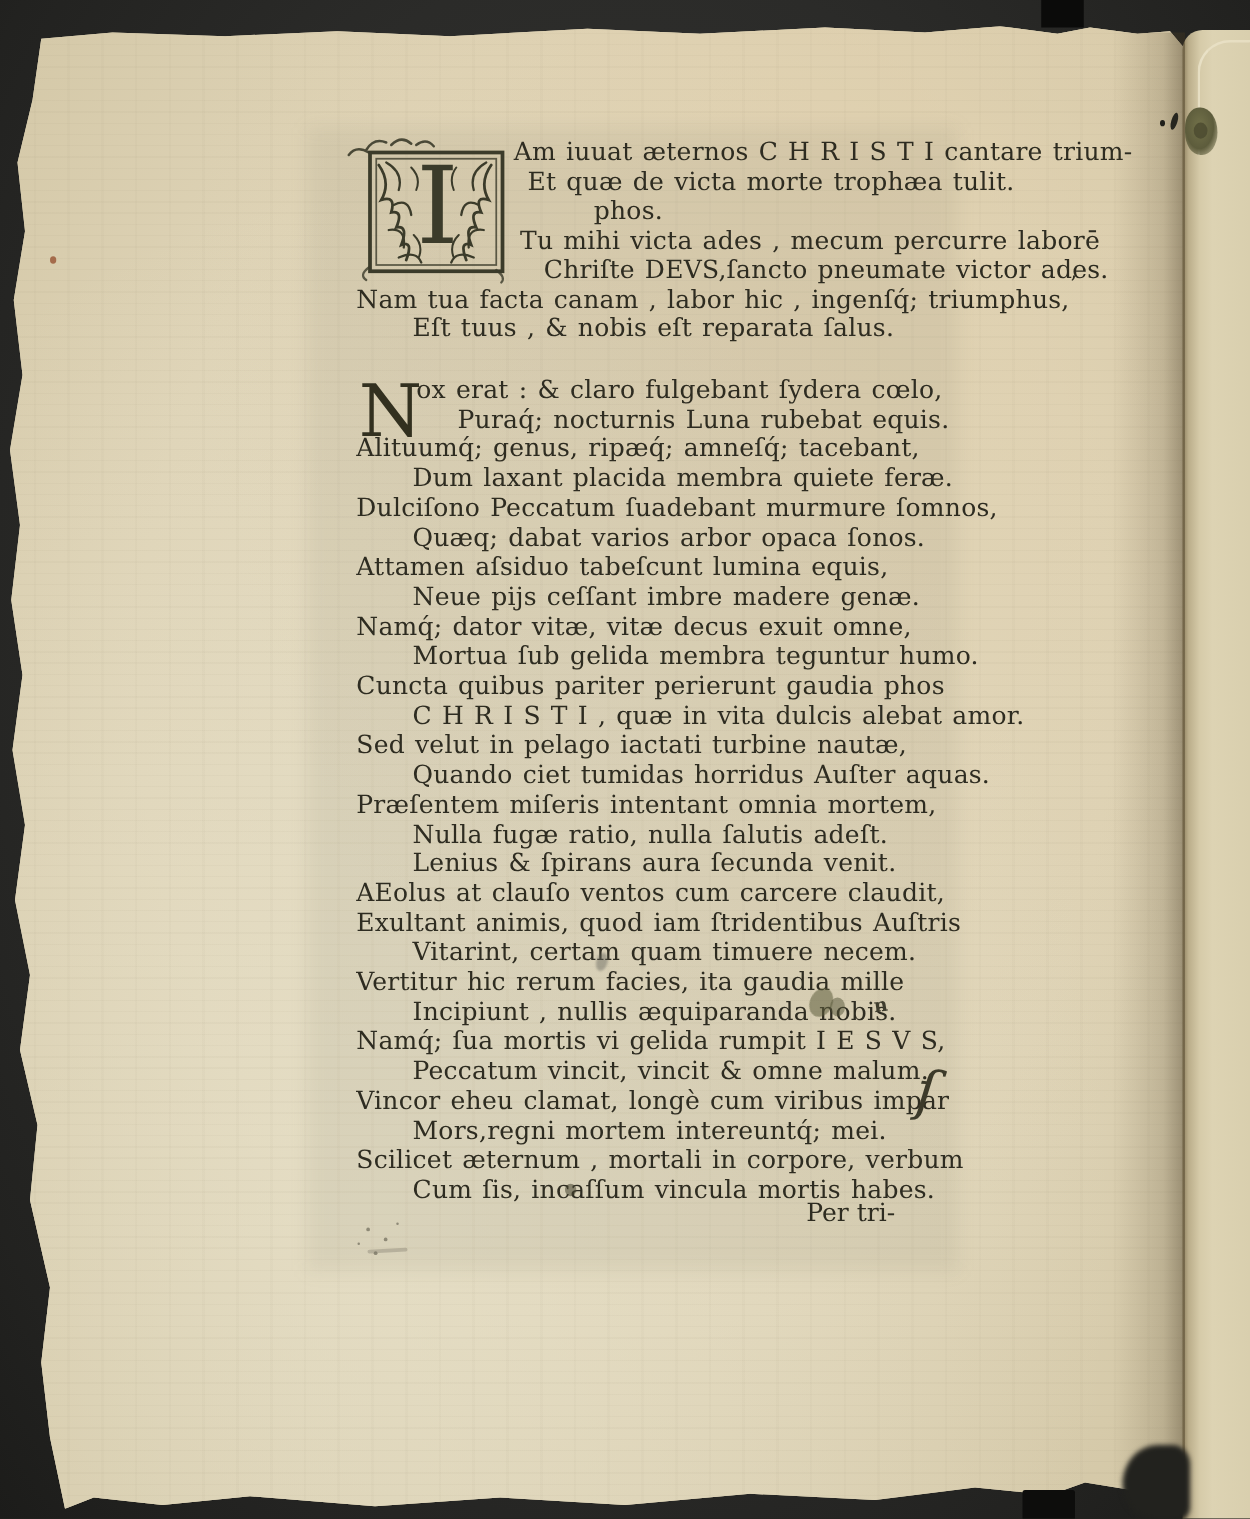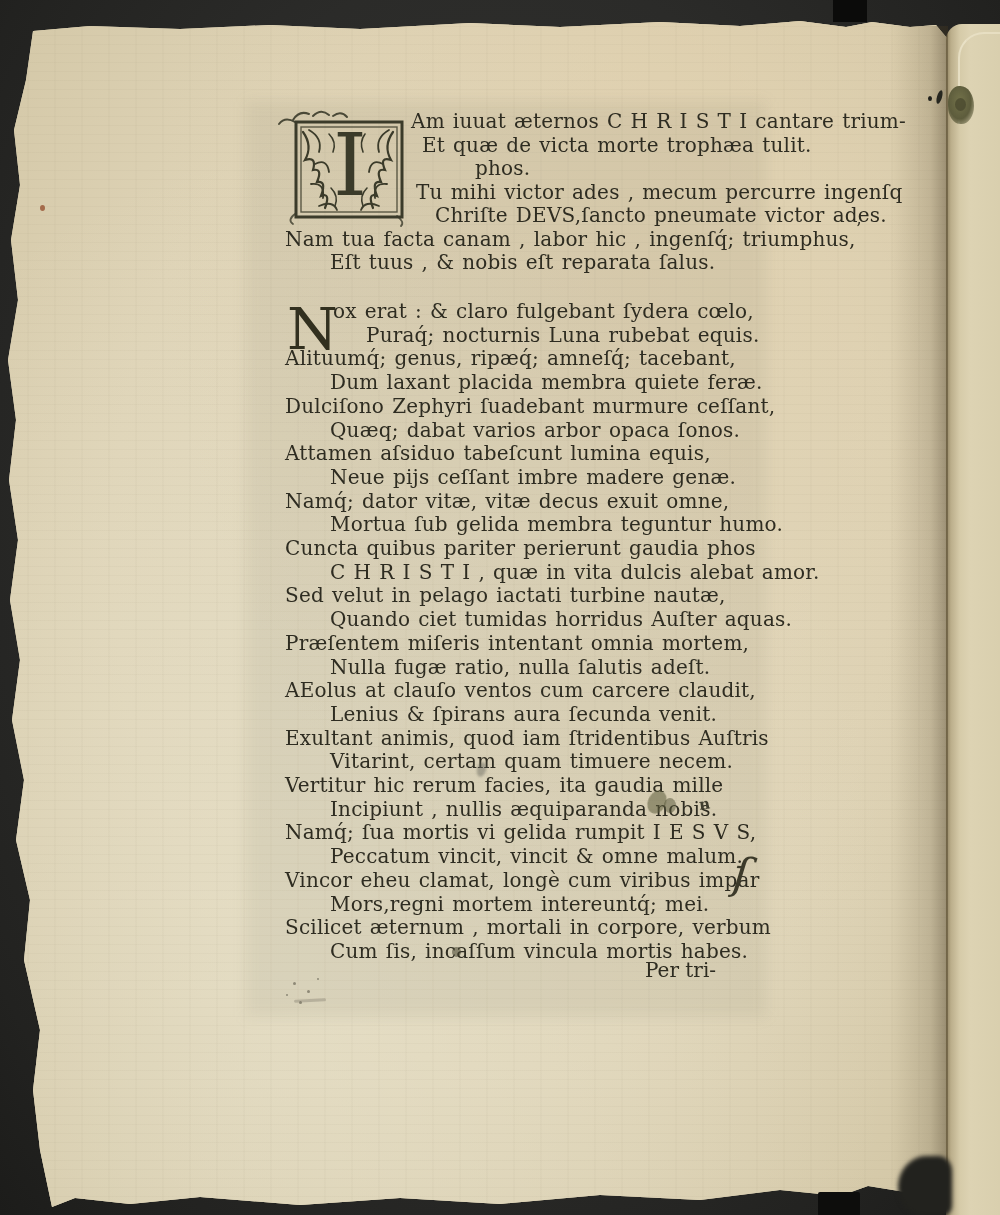--- a/index.html
+++ b/index.html
@@ -113,48 +113,48 @@
             <path d="M2 4 Q-8 -2 -14 6 M0 2 Q6 -8 16 -4 M20 -2 Q28 -10 36 -3 M40 -2 Q48 -8 54 -1" stroke-width="2" opacity=".9"></path>
             <path d="M2 96 Q-6 102 0 106 M104 98 Q112 104 108 108" stroke-width="1.8" opacity=".8"></path>
           </g>
         </svg>
         <div class="initial-I">I</div>
       </div>
       <div>
           <div class="line wrapA">Am iuuat æternos C H R I S T I cantare trium-</div>
           <div class="line wrapC">Et quæ de victa morte trophæa tulit.</div>
           <div class="line wrapB">phos.</div>
-          <div class="line wrapD">Tu mihi victor ades , mecum percurre ingenſq</div>
+          <div class="line wrapD">Tu mihi victa ades , mecum percurre laborē</div>
           <div class="line wrapE">Chriſte DEVS,ſancto pneumate victor ades.</div>
           <div class="line flush">Nam tua facta canam , labor hic , ingenſq́; triumphus,</div>
           <div class="line ind">Eſt tuus , &amp; nobis eſt reparata ſalus.</div>
         </div>
     </div>
 
     <div class="stanza stanza-2">
       <div class="initial-N">N</div>
       <div>
           <div class="line nA">ox erat : &amp; claro fulgebant ſydera cœlo,</div>
           <div class="line nB">Puraq́; nocturnis Luna rubebat equis.</div>
           <div class="line flush">Alituumq́; genus, ripæq́; amneſq́; tacebant,</div>
           <div class="line ind">Dum laxant placida membra quiete feræ.</div>
-          <div class="line flush">Dulciſono Zephyri ſuadebant murmure ceſſant,</div>
+          <div class="line flush">Dulciſono Peccatum ſuadebant murmure ſomnos,</div>
           <div class="line ind">Quæq; dabat varios arbor opaca ſonos.</div>
           <div class="line flush">Attamen aſsiduo tabeſcunt lumina equis,</div>
           <div class="line ind">Neue pijs ceſſant imbre madere genæ.</div>
           <div class="line flush">Namq́; dator vitæ, vitæ decus exuit omne,</div>
           <div class="line ind">Mortua ſub gelida membra teguntur humo.</div>
           <div class="line flush">Cuncta quibus pariter perierunt gaudia phos</div>
           <div class="line ind">C H R I S T I , quæ in vita dulcis alebat amor.</div>
           <div class="line flush">Sed velut in pelago iactati turbine nautæ,</div>
           <div class="line ind">Quando ciet tumidas horridus Auſter aquas.</div>
           <div class="line flush">Præſentem miſeris intentant omnia mortem,</div>
           <div class="line ind">Nulla fugæ ratio, nulla ſalutis adeſt.</div>
+          <div class="line ind">Lenius &amp; ſpirans aura ſecunda venit.</div>
           <div class="line flush">AEolus at clauſo ventos cum carcere claudit,</div>
-          <div class="line ind">Lenius &amp; ſpirans aura ſecunda venit.</div>
           <div class="line flush">Exultant animis, quod iam ſtridentibus Auſtris</div>
           <div class="line ind">Vitarint, certam quam timuere necem.</div>
           <div class="line flush">Vertitur hic rerum facies, ita gaudia mille</div>
           <div class="line ind">Incipiunt , nullis æquiparanda nobis.</div>
           <div class="line flush">Namq́; ſua mortis vi gelida rumpit I E S V S,</div>
           <div class="line ind">Peccatum vincit, vincit &amp; omne malum.</div>
           <div class="line flush">Vincor eheu clamat, longè cum viribus impar</div>
           <div class="line ind">Mors,regni mortem intereuntq́; mei.</div>
           <div class="line flush">Scilicet æternum , mortali in corpore, verbum</div>
           <div class="line ind">Cum ſis, incaſſum vincula mortis habes.</div>

